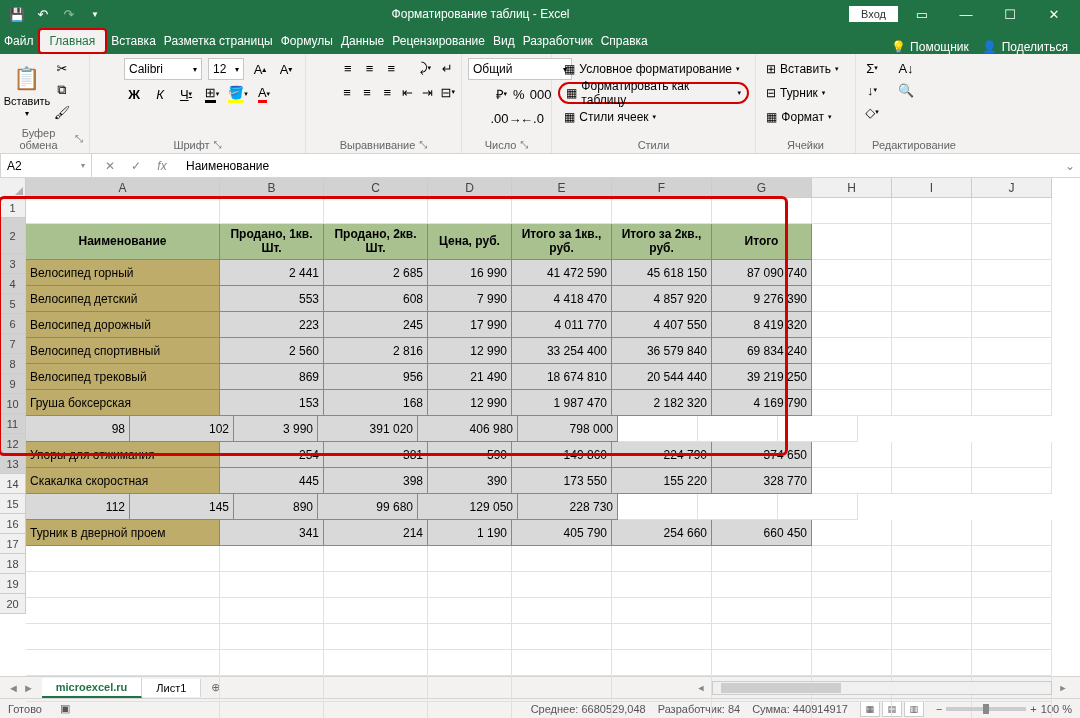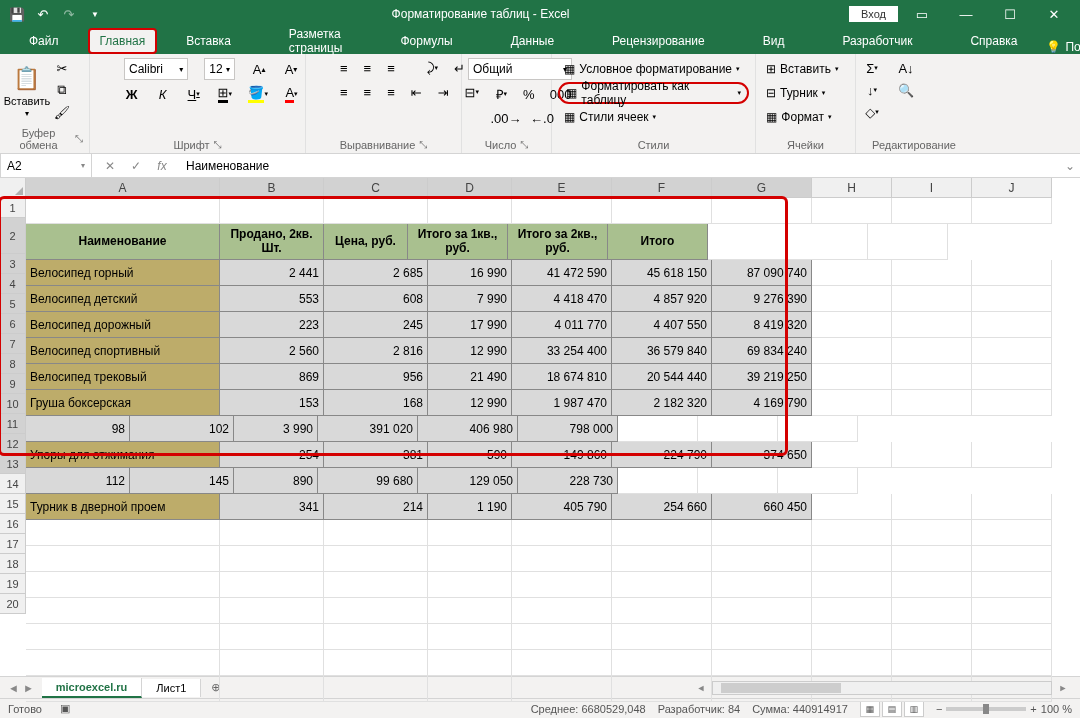--- a/index.html
+++ b/index.html
@@ -9,36 +9,36 @@
 .titlebar { height: 28px; background: #217346; display: flex; align-items: center; color: #fff; font-size: 12px; }
 .qat { display: flex; gap: 4px; padding: 0 6px; align-items: center; }
 .qat-btn { width: 22px; height: 22px; display: flex; align-items: center; justify-content: center; cursor: pointer; color: #fff; font-size: 13px; }
 .title-center { flex: 1; text-align: center; font-size: 12px; color: #fff; }
 .title-right { display: flex; align-items: center; gap: 4px; padding-right: 6px; }
 .login-btn { background: #fff; color: #333; padding: 2px 12px; font-size: 11px; cursor: pointer; }
 .win-btn { width: 40px; height: 28px; display: flex; align-items: center; justify-content: center; cursor: pointer; color: #fff; font-size: 13px; }
 
 
 .tabs { height: 26px; background: #217346; display: flex; align-items: flex-end; color: #fff; font-size: 12px; }
-.tab { padding: 5px 29px; cursor: pointer; height: 26px; display: flex; align-items: center; }
+.tab { padding: 5px 4px; cursor: pointer; height: 26px; display: flex; align-items: center; }
 .tab.active { background: #f3f2f1; color: #217346; }
 .tab-highlight { border: 2px solid #d40000; border-radius: 4px; padding: 3px 10px; }
 .tabs-right { margin-left: auto; display: flex; align-items: center; gap: 14px; padding-right: 12px; }
 .tabs-right-item { display: flex; align-items: center; gap: 4px; cursor: pointer; font-size: 12px; }
 
 
 .ribbon { height: 100px; background: #f3f2f1; border-bottom: 1px solid #d4d4d4; display: flex; font-size: 11px; }
 .rgroup { border-right: 1px solid #e1e1e1; padding: 4px 6px 2px 6px; display: flex; flex-direction: column; justify-content: space-between; }
 .rgroup-body { display: flex; gap: 4px; flex: 1; }
 .rgroup-label { text-align: center; font-size: 11px; color: #666; padding-top: 2px; display: flex; justify-content: center; align-items: center; gap: 4px; }
 .rib-big { width: 42px; display: flex; flex-direction: column; align-items: center; justify-content: center; gap: 2px; cursor: pointer; }
 .rib-big .ico { width: 28px; height: 28px; display: flex; align-items: center; justify-content: center; font-size: 22px; }
 .rib-col { display: flex; flex-direction: column; gap: 2px; }
 .rib-sm { width: 20px; height: 20px; display: flex; align-items: center; justify-content: center; cursor: pointer; font-size: 13px; }
-.rib-row { display: flex; align-items: center; gap: 16px; padding-left: 28px; }
+.rib-row { display: flex; align-items: center; gap: 6px; padding-left: 28px; }
 .font-combo { border: 1px solid #c8c6c4; background: #fff; height: 22px; font-size: 12px; padding: 0 4px; display: flex; align-items: center; cursor: pointer; }
 .font-name { width: 78px; }
 .font-size { width: 36px; }
 .bold { font-weight: bold; }
 .italic { font-style: italic; }
 .underline { text-decoration: underline; }
 .color-underline { border-bottom: 3px solid; padding-bottom: 0; line-height: 14px; }
 .fill-color .color-underline { border-color: #ffff00; }
 .font-color .color-underline { border-color: #ff0000; }
 .double-border .color-underline { border-color: #000; }
@@ -372,20 +372,21 @@
         <div class="cell cw-D"></div>
         <div class="cell cw-E"></div>
         <div class="cell cw-F"></div>
         <div class="cell cw-G"></div>
         <div class="cell cw-rest"></div>
         <div class="cell cw-rest"></div>
         <div class="cell cw-rest"></div>
       </div>
       <div class="cell-row hdr">
         <div class="cell cw-A head">Наименование</div>
+        <div class="cell cw-B head">Продано, 1кв. Шт.</div>
         <div class="cell cw-C head">Продано, 2кв. Шт.</div>
         <div class="cell cw-D head">Цена, руб.</div>
         <div class="cell cw-E head">Итого за 1кв., руб.</div>
         <div class="cell cw-F head">Итого за 2кв., руб.</div>
         <div class="cell cw-G head">Итого</div>
         <div class="cell cw-rest"></div>
         <div class="cell cw-rest"></div>
         <div class="cell cw-rest"></div>
       </div>
       <div class="cell-row">
@@ -472,20 +473,32 @@
         <div class="cell cw-rest"></div>
       </div>
       <div class="cell-row">
         <div class="cell cw-A data name">Упоры для отжимания</div>
         <div class="cell cw-B data num">254</div>
         <div class="cell cw-C data num">381</div>
         <div class="cell cw-D data num">590</div>
         <div class="cell cw-E data num">149 860</div>
         <div class="cell cw-F data num">224 790</div>
         <div class="cell cw-G data num">374 650</div>
+        <div class="cell cw-rest"></div>
+        <div class="cell cw-rest"></div>
+        <div class="cell cw-rest"></div>
+      </div>
+      <div class="cell-row">
+        <div class="cell cw-A data name">Скакалка скоростная</div>
+        <div class="cell cw-B data num">445</div>
+        <div class="cell cw-C data num">398</div>
+        <div class="cell cw-D data num">390</div>
+        <div class="cell cw-E data num">173 550</div>
+        <div class="cell cw-F data num">155 220</div>
+        <div class="cell cw-G data num">328 770</div>
         <div class="cell cw-rest"></div>
         <div class="cell cw-rest"></div>
         <div class="cell cw-rest"></div>
       </div>
       <div class="cell-row">
         <div class="cell cw-B data num">112</div>
         <div class="cell cw-C data num">145</div>
         <div class="cell cw-D data num">890</div>
         <div class="cell cw-E data num">99 680</div>
         <div class="cell cw-F data num">129 050</div>

